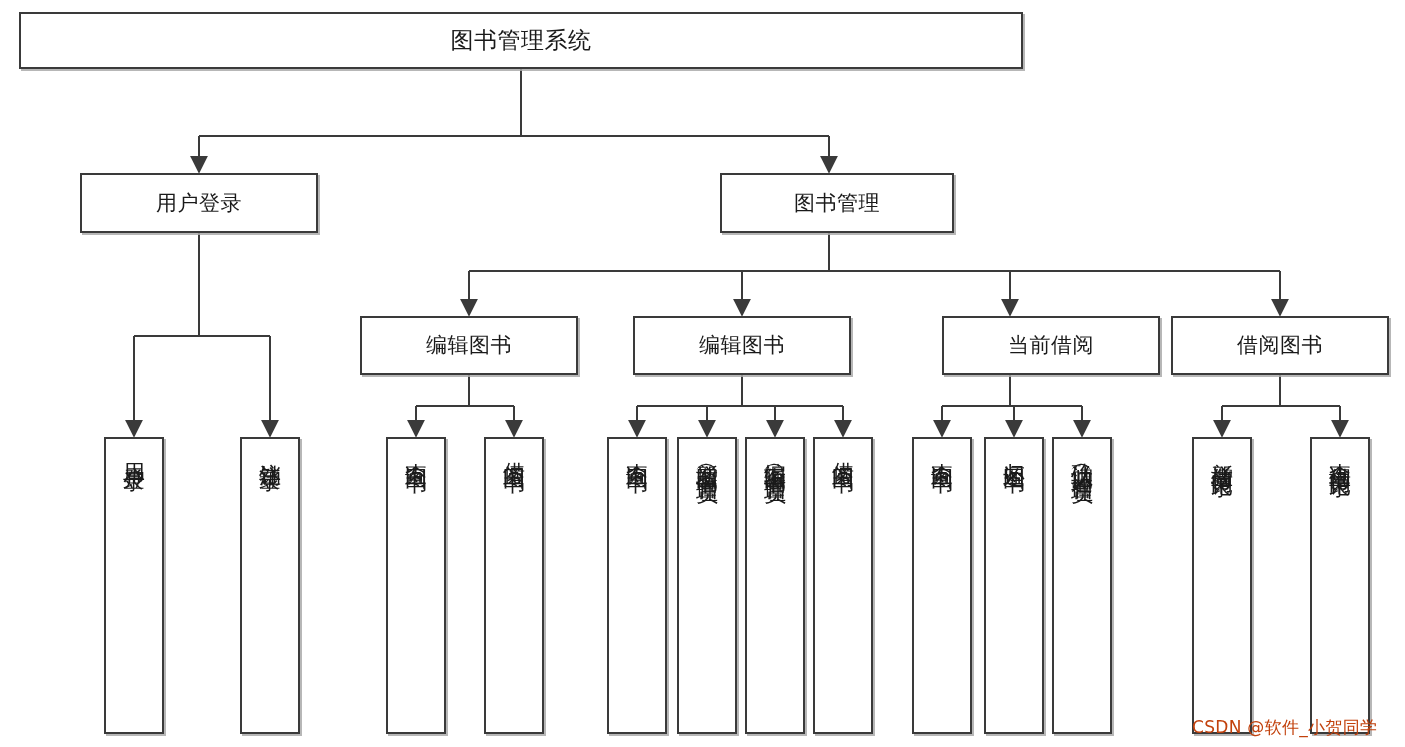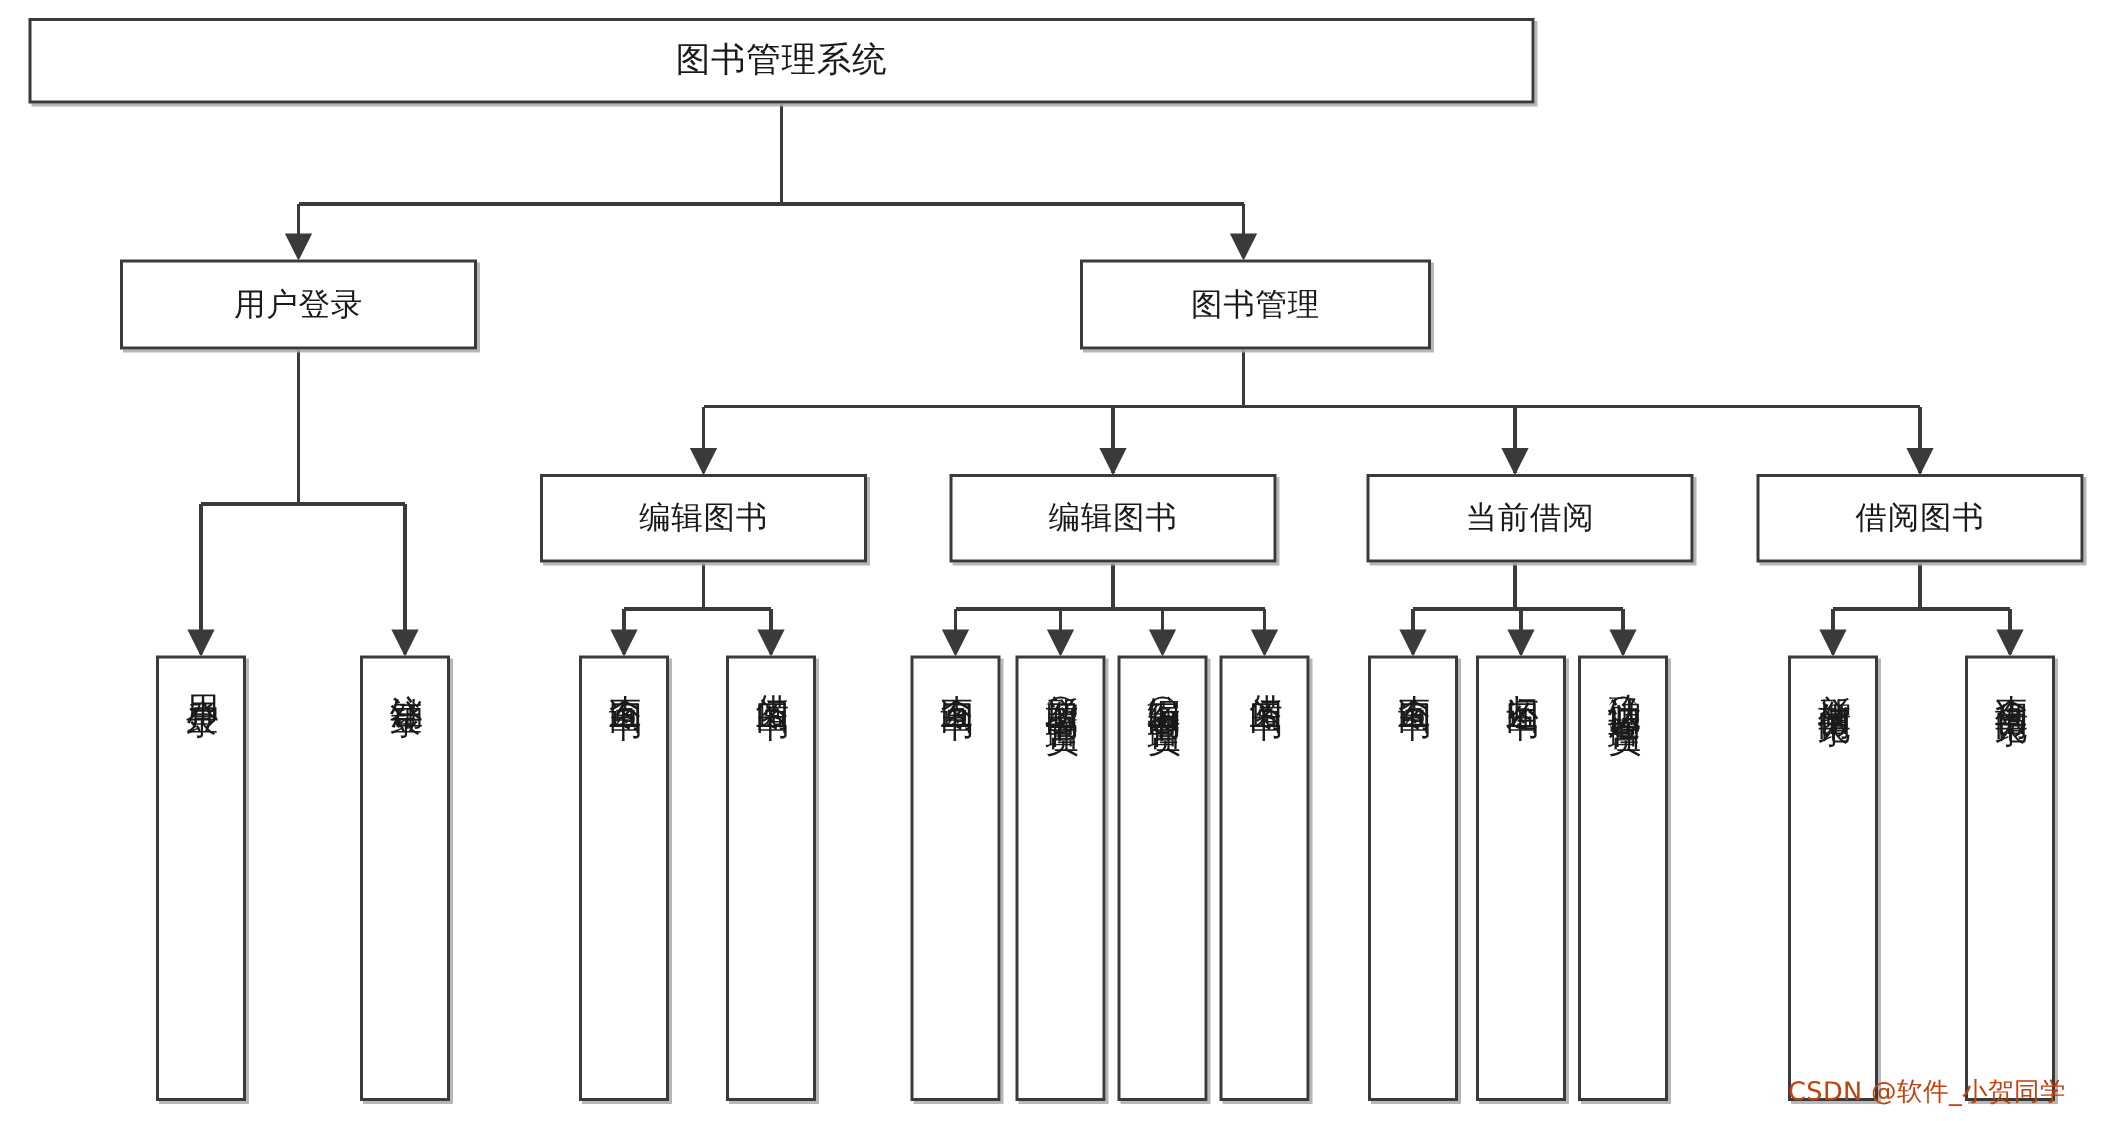--- a/index.html
+++ b/index.html
@@ -132,21 +132,21 @@
       </div>
       <div class="node level-1 horizontal" style="left: 720px; top: 173px; width: 234px; height: 60px;">
         <span class="node-label">图书管理</span>
       </div>
       <div class="node level-2 horizontal" style="left: 360px; top: 316px; width: 218px; height: 59px;">
         <span class="node-label">编辑图书</span>
       </div>
       <div class="node level-2 horizontal" style="left: 633px; top: 316px; width: 218px; height: 59px;">
         <span class="node-label">编辑图书</span>
       </div>
-      <div class="node level-2 horizontal" style="left: 911px; top: 316px; width: 218px; height: 59px;">
+      <div class="node level-2 horizontal" style="left: 942px; top: 316px; width: 218px; height: 59px;">
         <span class="node-label">当前借阅</span>
       </div>
       <div class="node level-2 horizontal" style="left: 1171px; top: 316px; width: 218px; height: 59px;">
         <span class="node-label">借阅图书</span>
       </div>
       <div class="node level-3 vertical" style="left: 104px; top: 437px; width: 60px; height: 297px;">
         <span class="node-label">用户登录</span>
       </div>
       <div class="node level-3 vertical" style="left: 240px; top: 437px; width: 60px; height: 297px;">
         <span class="node-label">注销登录</span>

